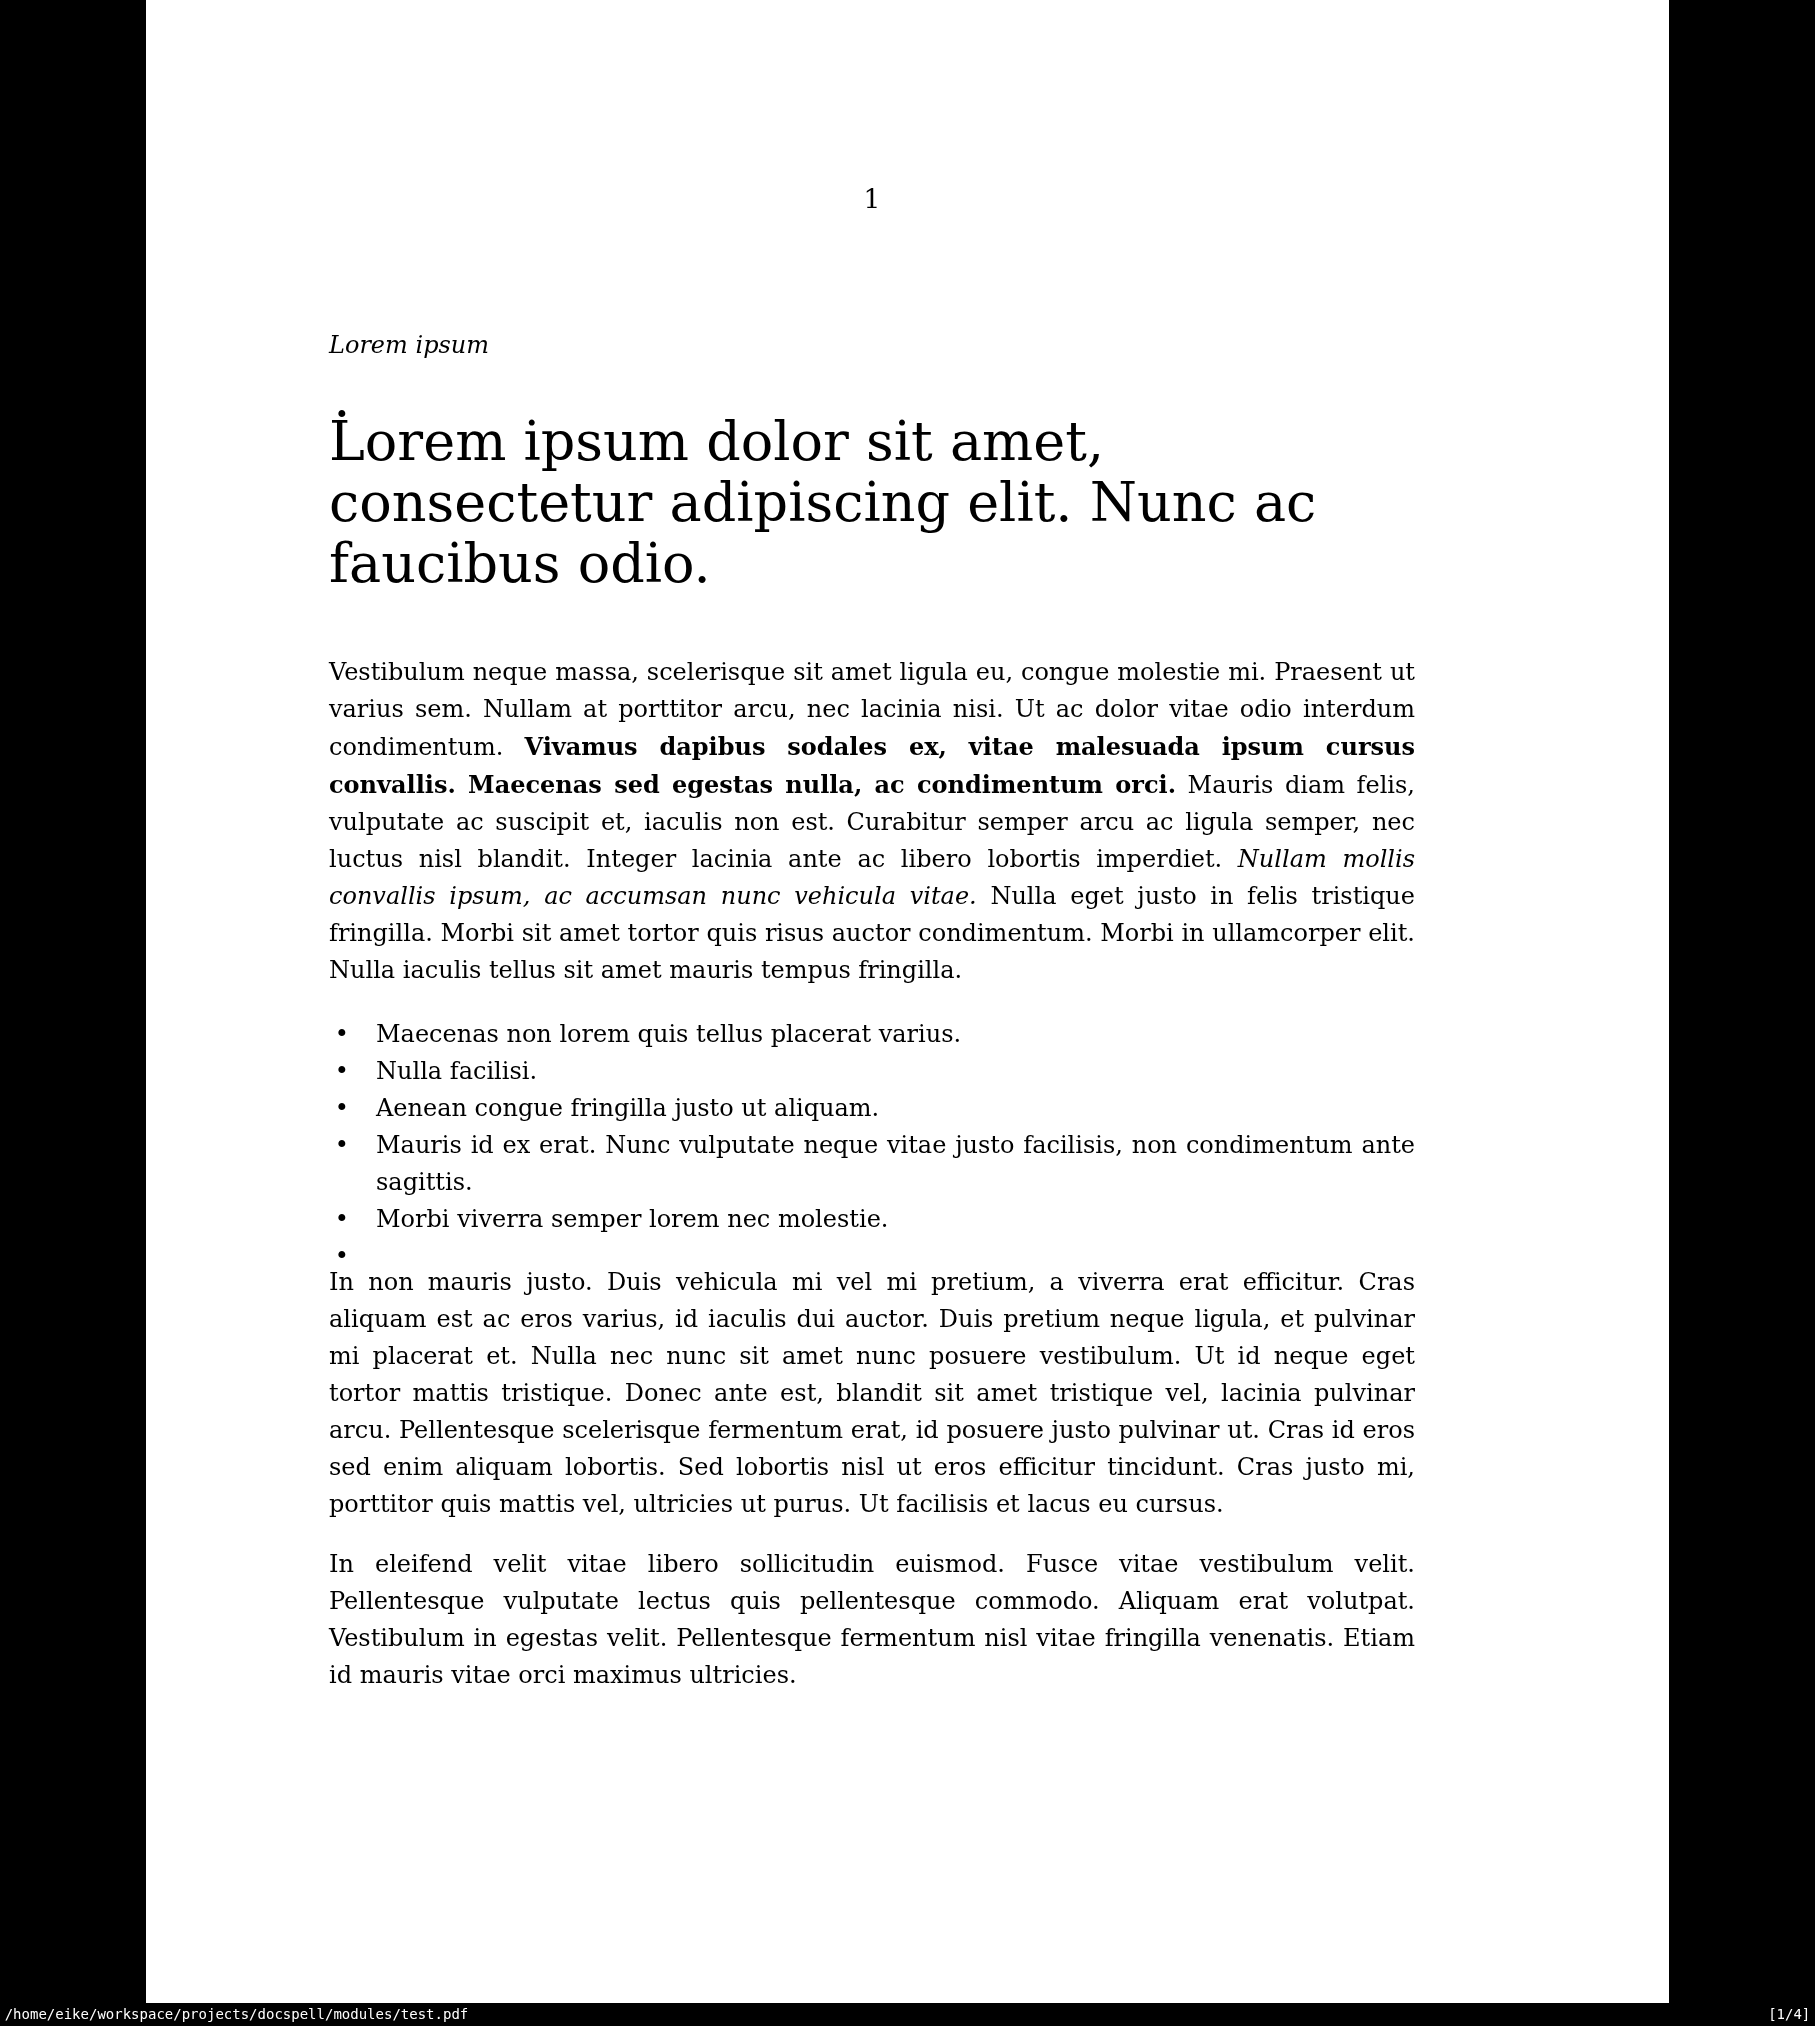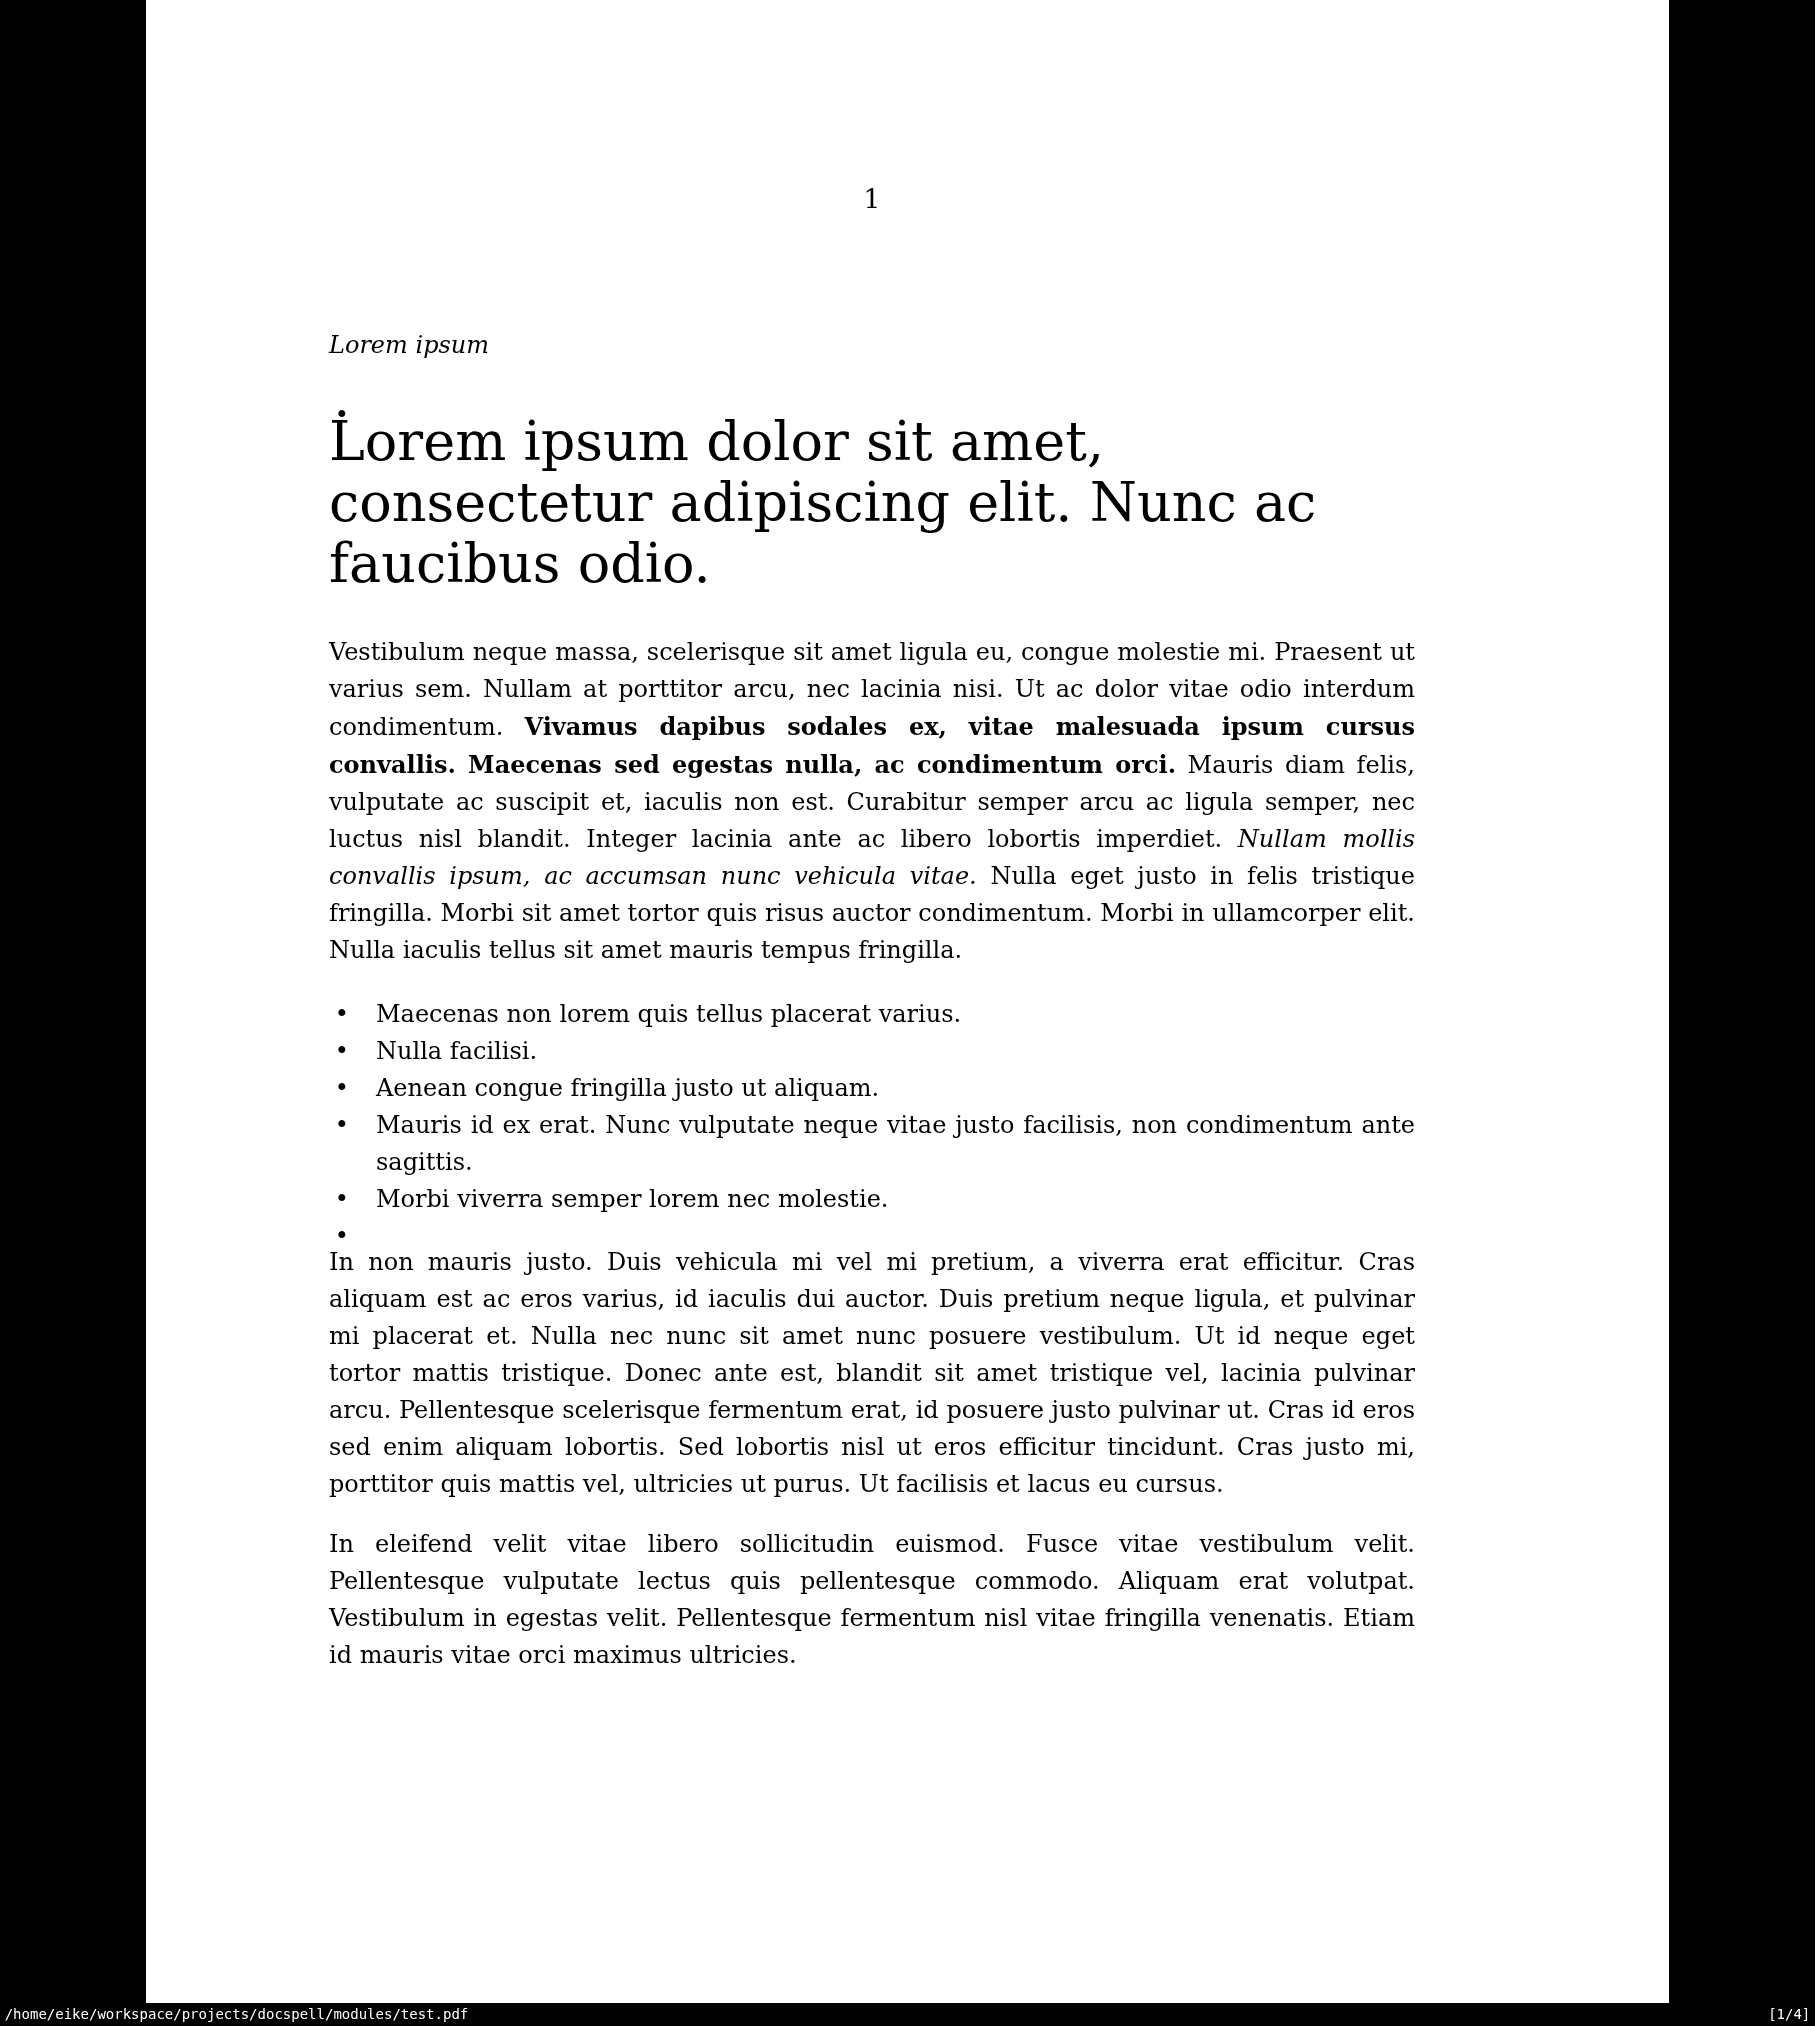--- a/index.html
+++ b/index.html
@@ -48,21 +48,21 @@
     line-height: 61px;
     font-weight: normal;
     letter-spacing: 0px;
   }
   p.body-par {
     margin: 23px 0 0 0;
     font-size: 24px;
     line-height: 37px;
     text-align: justify;
   }
-  p.par-first { margin-top: 40px; }
+  p.par-first { margin-top: 60px; }
   p.par-after-list { margin-top: 26.5px; }
   ul.doc-list {
     list-style: none;
     margin: 26.5px 0 0 0;
     padding: 0;
     font-size: 24px;
     line-height: 37px;
   }
   ul.empty-list {
     list-style: none;

